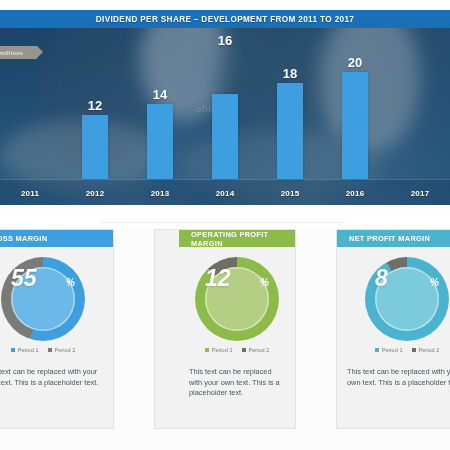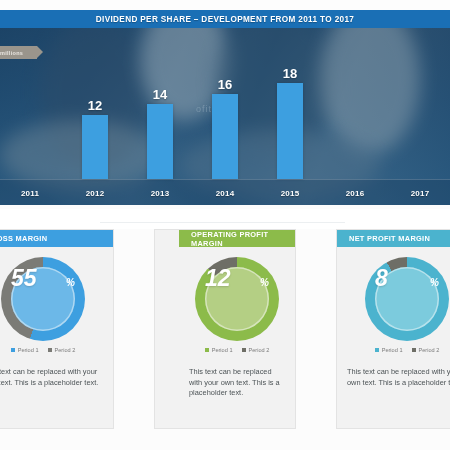--- a/index.html
+++ b/index.html
@@ -154,30 +154,34 @@
         <div class="bar-col" style="left: 80px;">
           <div class="bar-value">12</div>
           <div class="bar" style="height: 64px; background: rgb(61, 159, 224);"></div>
         </div>
         <div class="year-label" style="left: 75px;">2012</div>
         <div class="bar-col" style="left: 145px;">
           <div class="bar-value">14</div>
           <div class="bar" style="height: 75px; background: rgb(61, 159, 224);"></div>
         </div>
         <div class="year-label" style="left: 140px;">2013</div>
-        <div class="bar-col" style="left: 210px;">
+        <div class="bar-col" style="left: 210px; gap: 44px;">
           <div class="bar-value">16</div>
           <div class="bar" style="height: 85px; background: rgb(61, 159, 224);"></div>
         </div>
         <div class="year-label" style="left: 205px;">2014</div>
         <div class="bar-col" style="left: 275px;">
           <div class="bar-value">18</div>
           <div class="bar" style="height: 96px; background: rgb(61, 159, 224);"></div>
         </div>
         <div class="year-label" style="left: 270px;">2015</div>
+        <div class="bar-col" style="left: 340px;">
+          <div class="bar-value">20</div>
+          <div class="bar" style="height: 107px; background: rgb(61, 159, 224);"></div>
+        </div>
         <div class="year-label" style="left: 335px;">2016</div>
         <div class="year-label" style="left: 400px;">2017</div>
       </div>
   </div>
 
   <div class="mid-gap"></div>
   <div class="mid-rule"></div>
 
   <div class="panels" id="panels">
       <div class="panel p1">

